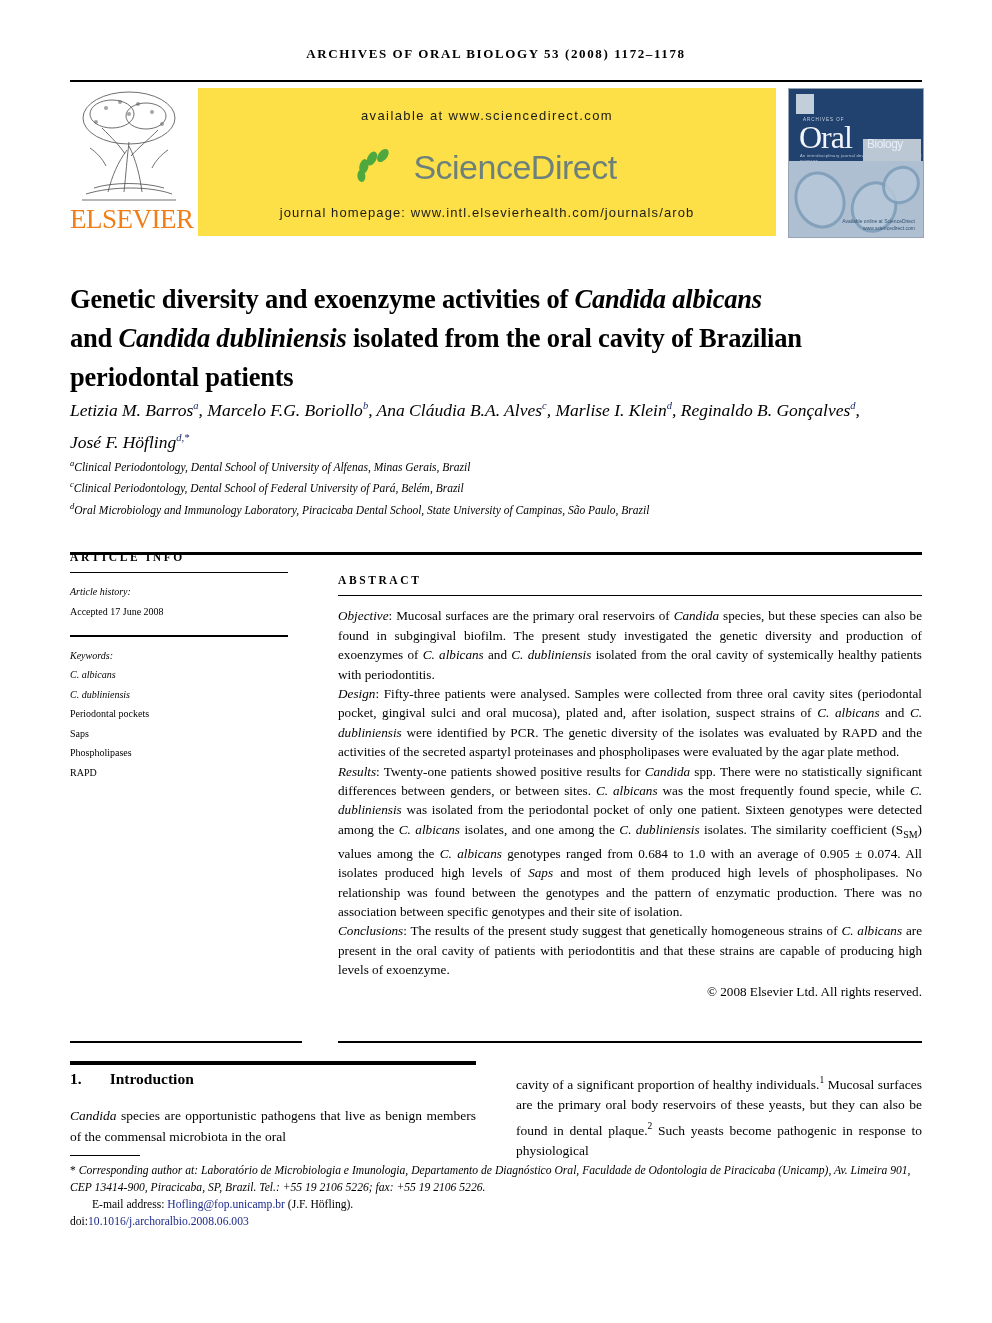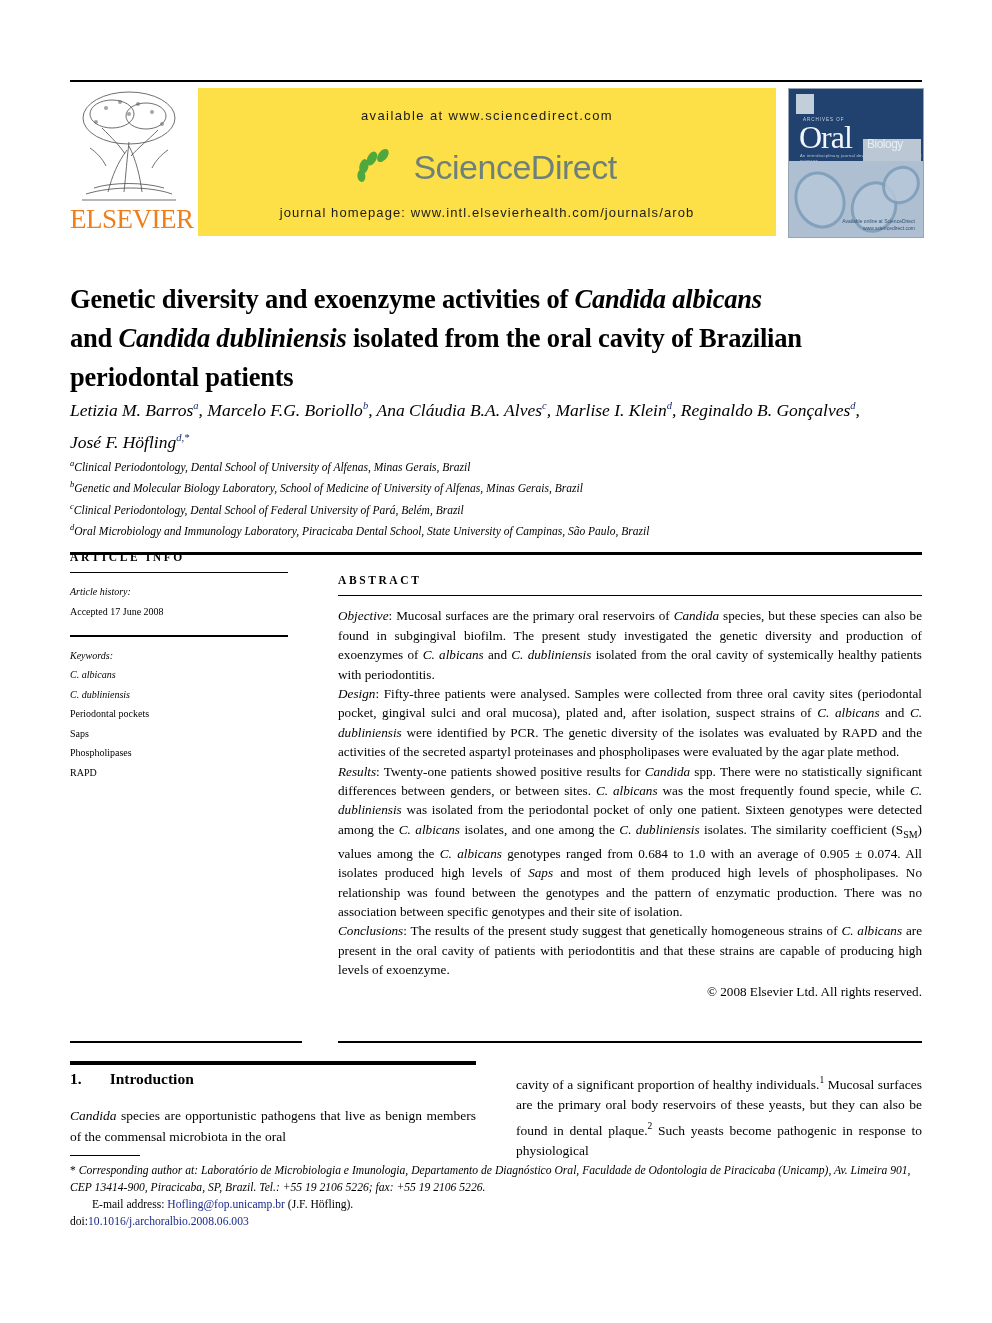--- a/index.html
+++ b/index.html
@@ -209,20 +209,21 @@
   .footer .email { margin-top:1px; padding-left:22px; }
   .footer a, .footer .link { color:#1b2a8c; text-decoration:none; }
   .footer .issn { margin-top:8px; }
   .footer .doi { }
 </style>
 </head>
 <body>
 
 <div class="page">
 
+  <div class="runhead">ARCHIVES OF ORAL BIOLOGY 53 (2008) 1172–1178</div>
   <div class="rule-top"></div>
 
   <div class="masthead">
 
     <div class="elsevier-logo">
       <div class="tree-box">
         <svg width="114" height="118" viewBox="0 0 114 118">
           <g stroke="#4a4a4a" stroke-width="0.8" fill="none">
             <ellipse cx="57" cy="30" rx="46" ry="26"></ellipse>
             <ellipse cx="40" cy="26" rx="22" ry="14"></ellipse>
@@ -286,21 +287,20 @@
       </div>
     </div>
   </div>
 
   <h1 class="title" id="title">Genetic diversity and exoenzyme activities of <i>Candida albicans</i> and <i>Candida dubliniensis</i> isolated from the oral cavity of Brazilian periodontal patients</h1>
 
   <div class="authors" id="authors">Letizia M. Barros<sup>a</sup>, Marcelo F.G. Boriollo<sup>b</sup>, Ana Cláudia B.A. Alves<sup>c</sup>, Marlise I. Klein<sup>d</sup>, Reginaldo B. Gonçalves<sup>d</sup>, José F. Höfling<sup>d,*</sup></div>
 
   <div class="affils" id="affils">
       <div><sup>a</sup>Clinical Periodontology, Dental School of University of Alfenas, Minas Gerais, Brazil</div>
-      <div><sup>b</sup>Genetic and Molecular Biology Laboratory, School of Medicine of University of Alfenas, Minas Gerais, Brazil</div>
       <div><sup>c</sup>Clinical Periodontology, Dental School of Federal University of Pará, Belém, Brazil</div>
       <div><sup>d</sup>Oral Microbiology and Immunology Laboratory, Piracicaba Dental School, State University of Campinas, São Paulo, Brazil</div>
     </div>
 
   <div class="rule-thick-full"></div>
 
   <div class="info-col">
     <div class="sec-head">ARTICLE INFO</div>
     <div class="rule"></div>
     <div class="info-block">

